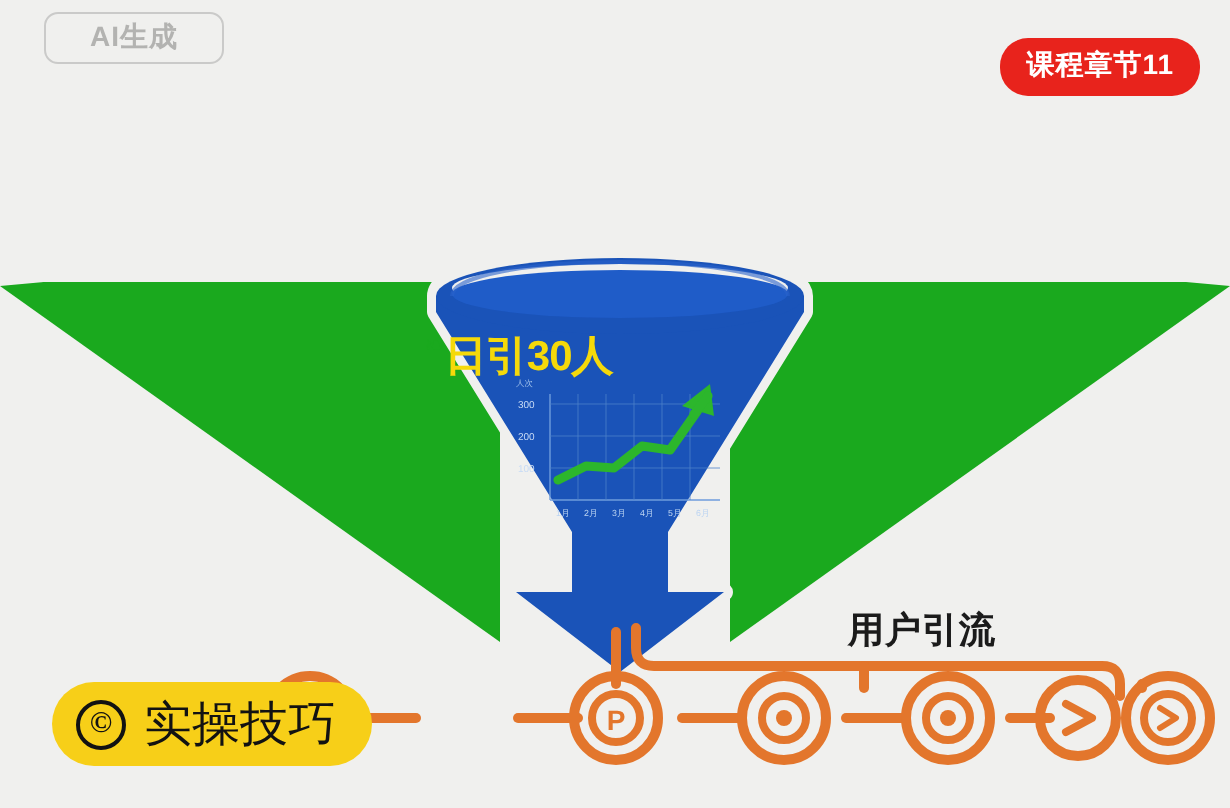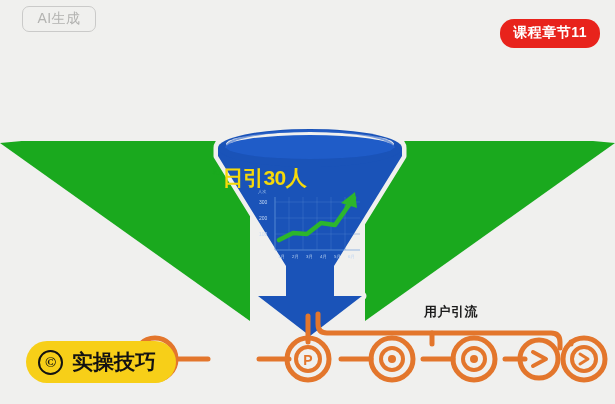--- a/index.html
+++ b/index.html
@@ -12,25 +12,25 @@
   }
   #poster{
     position:absolute;left:0;top:0;width:615px;height:404px;
     background:#f0f0ee;
     overflow:hidden;
   }
 
   
   .watermark{
     position:absolute;left:22px;top:6px;
-    width:74px;height:26px;
+    width:90px;height:26px;
     border:1.5px solid rgba(190,190,188,.75);
     border-radius:7px;
     color:rgba(175,175,173,.95);
-    font-size:14px;font-weight:400;
+    font-size:14px;font-weight:700;
     display:flex;align-items:center;justify-content:center;
     letter-spacing:.5px;
     z-index:40;
     box-sizing:border-box;
   }
 
   
   .headline{
     position:absolute;left:18px;top:16px;
     z-index:30;
@@ -95,42 +95,42 @@
     letter-spacing:-.5px;
     white-space:nowrap;
   }
   .funnel-label .leaf{font-size:13px;vertical-align:super;color:#1aa91e;}
 
   
   .flow{position:absolute;left:0;top:286px;width:615px;height:118px;z-index:20;}
   .flow svg{display:block;}
   .flow-label{
     position:absolute;left:424px;top:303px;
-    font-size:13px;font-weight:800;color:#1b1b1b;
+    font-size:18px;font-weight:800;color:#1b1b1b;
     letter-spacing:.5px;z-index:25;white-space:nowrap;
   }
 
   
   .tip-badge{
     position:absolute;left:26px;top:341px;
     background:#f7cf18;border-radius:21px;
     height:42px;min-width:150px;
     display:flex;align-items:center;
     padding:0 18px 0 12px;
     z-index:30;box-sizing:border-box;
   }
   .tip-badge .copy-icon{
     width:25px;height:25px;border:2.5px solid #121212;border-radius:50%;
     display:flex;align-items:center;justify-content:center;
     font-size:15px;font-weight:800;color:#121212;
     margin-right:9px;flex:0 0 auto;box-sizing:border-box;
     font-family:"Liberation Serif",serif;
   }
   .tip-badge .tip-text{
-    font-size:21px;font-weight:700;color:#121212;letter-spacing:0px;
+    font-size:24px;font-weight:400;color:#121212;letter-spacing:0px;
     white-space:nowrap;
   }
 </style>
 </head>
 <body>
 
 <div id="poster">
 
   <div class="watermark">AI生成</div>
 

